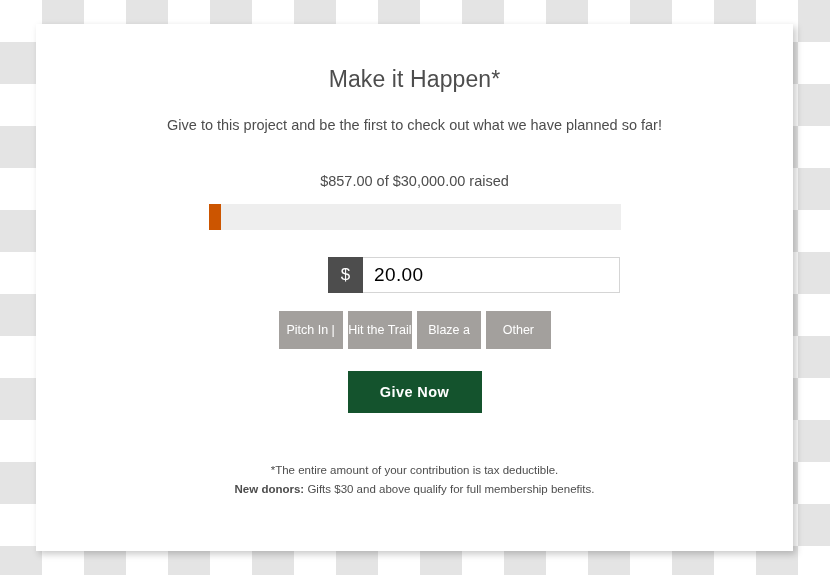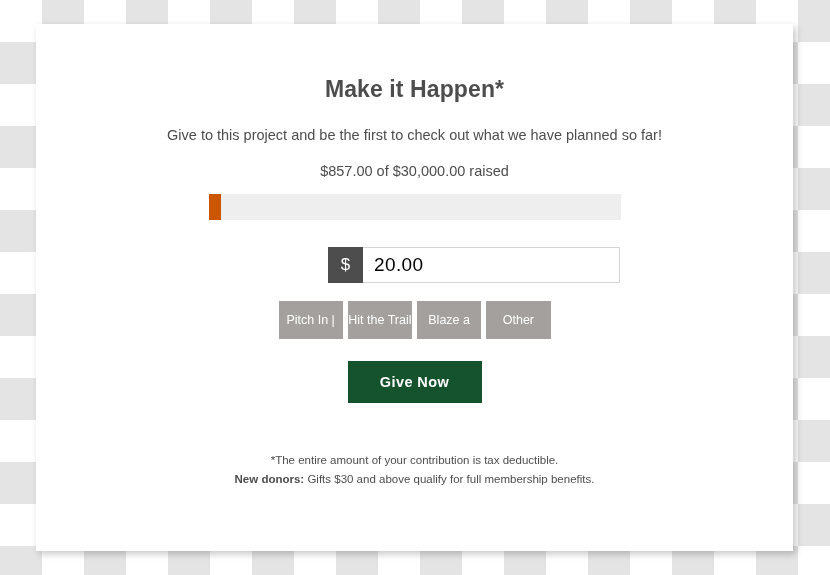--- a/index.html
+++ b/index.html
@@ -28,38 +28,38 @@
     width: 757px;
     height: 527px;
     background: #ffffff;
     box-shadow: 3px 3px 7px rgba(0,0,0,0.22);
     padding-top: 30px;
   }
 
   .title {
     text-align: center;
     font-size: 23px;
-    font-weight: bold;
+    font-weight: normal;
     color: #4d4d4d;
     letter-spacing: 0.1px;
-    margin-top: 22px;
+    margin-top: 12px;
   }
 
   .subtitle {
     text-align: center;
     font-size: 14.5px;
     color: #4d4d4d;
     margin-top: 24px;
   }
 
   .raised-line {
     text-align: center;
     font-size: 14.5px;
     color: #4d4d4d;
-    margin-top: 20px;
+    margin-top: 40px;
   }
 
   .progress-wrap {
     width: 412px;
     margin: 15px auto 0 auto;
   }
 
   .progress-track {
     width: 100%;
     height: 26px;

